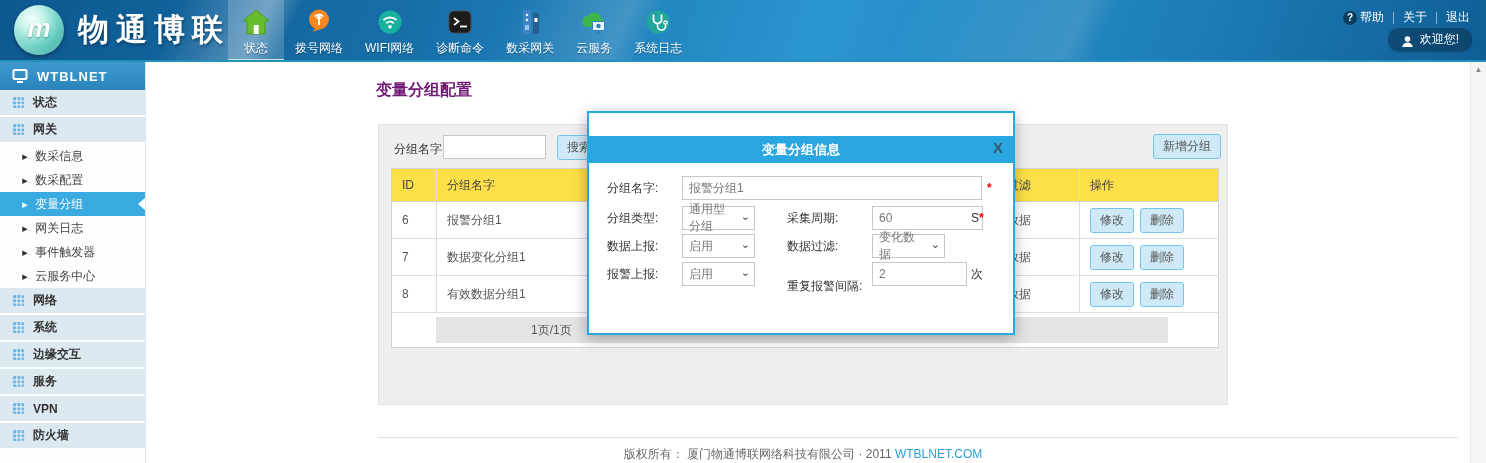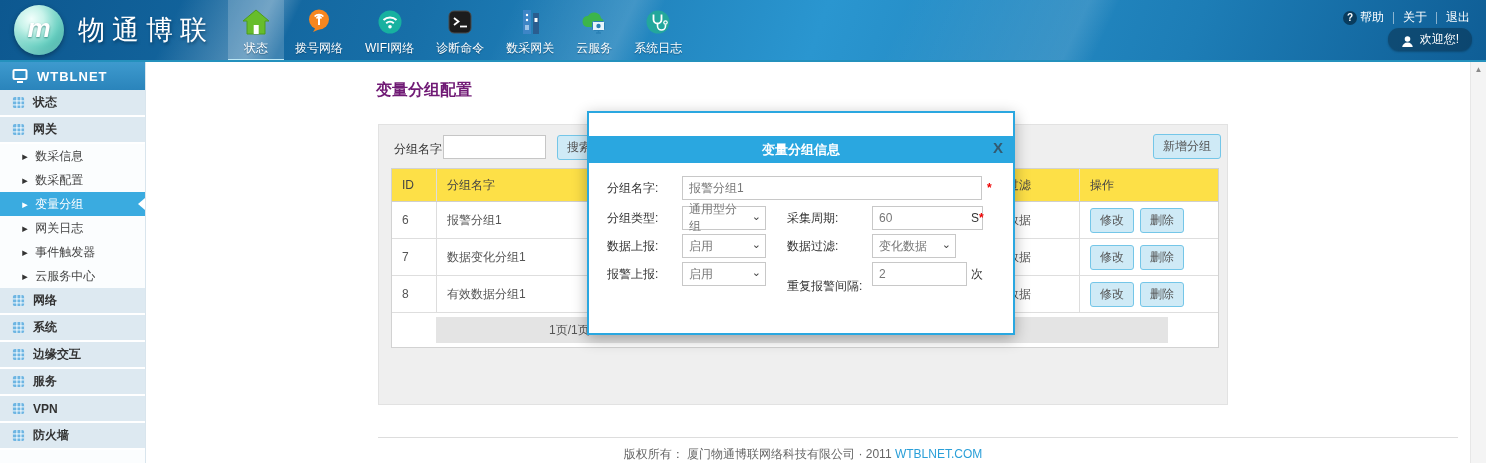--- a/index.html
+++ b/index.html
@@ -13,21 +13,21 @@
   .header::after { content:''; position:absolute; inset:0; pointer-events:none;
     background: linear-gradient(115deg, transparent 12%, rgba(255,255,255,.28) 18%, transparent 20%,
       transparent 34%, rgba(255,255,255,.15) 42%, transparent 44%,
       transparent 60%, rgba(255,255,255,.12) 72%, transparent 74%); }
   .logo { position:absolute; left:14px; top:5px; display:flex; align-items:center; gap:14px; z-index:2; }
   .logo-sphere { width:50px; height:50px; border-radius:50%;
     background: radial-gradient(circle at 35% 28%, #f2fffc 0%, #c8f3ea 25%, #6fd2c4 55%, #2aa89c 80%, #17847d 100%);
     box-shadow: 0 2px 5px rgba(0,0,0,.35), inset 0 -4px 8px rgba(255,255,255,.3);
     display:flex; align-items:center; justify-content:center; }
   .logo-m { font-style:italic; font-weight:bold; font-size:26px; color:#fff; text-shadow:0 1px 2px rgba(0,90,80,.6); transform:translateY(-2px); }
-  .brand-text { color:#fff; font-size:27px; font-weight:normal; letter-spacing:7px; text-shadow:1px 2px 3px rgba(0,40,70,.55); }
+  .brand-text { color:#fff; font-size:31px; font-weight:bold; letter-spacing:7px; text-shadow:1px 2px 3px rgba(0,40,70,.55); }
 
   .nav { position:absolute; left:228px; top:0; height:62px; display:flex; z-index:2; }
   .nav-item { min-width:56px; padding:0 11px; display:flex; flex-direction:column; align-items:center; justify-content:flex-end; gap:3px; padding-bottom:5px; cursor:pointer; position:relative; }
   .nav-item .nav-label { color:#fff; font-size:12px; text-shadow:0 1px 1px rgba(0,40,70,.5); white-space:nowrap; }
   .nav-item.active { background:rgba(255,255,255,.18); }
   .nav-item.active::after { content:''; position:absolute; left:0; right:0; bottom:0; height:3px; background:#bfe9f6; }
   .nav-icon { width:30px; height:30px; display:block; }
 
   .top-links { position:absolute; right:16px; top:9px; display:flex; align-items:center; gap:9px; z-index:2; color:#fff; font-size:12px; }
   .top-links .sep { width:1px; height:12px; background:rgba(255,255,255,.5); }
@@ -69,34 +69,34 @@
   .tbody .tcell { height:36px; }
   .tcell:last-child { border-right:none; }
   .c-id { width:45px; }
   .c-name { width:180px; }
   .c-spacer { width:356px; }
   .c-filter { width:107px; }
   .c-actions { width:138px; gap:6px; }
 
   .pagination-row { position:relative; height:34px; background:#fff; }
   .pagination-bar { position:absolute; left:44px; right:50px; top:4px; bottom:4px; background:#e4e4e4; }
-  .pagination-text { position:absolute; left:113px; top:50%; transform:translateY(-50%); color:#555; }
+  .pagination-text { position:absolute; left:95px; top:50%; transform:translateY(-50%); color:#555; }
 
   .footer-rule { position:absolute; left:378px; top:437px; width:1080px; border-top:1px solid #ddd; }
   .footer { position:absolute; left:378px; top:446px; width:850px; text-align:center; color:#666; font-size:12px; }
   .footer .flink { color:#2a9fd8; text-decoration:none; cursor:pointer; }
 
   
   .modal { position:absolute; left:587px; top:111px; width:428px; height:224px; background:#fff; border:2px solid #2aa7e0; box-shadow:0 4px 14px rgba(0,0,0,.3); z-index:50; }
   .modal-head { position:relative; height:27px; background:#2aa7e0; color:#fff; font-weight:bold; font-size:13px; display:flex; align-items:center; justify-content:center;margin-top:23px; }
   .modal-close { position:absolute; right:10px; top:3px; color:#335a70; font-weight:bold; font-size:15px; cursor:pointer; }
   .modal-body { position:relative; height:167px; background:#fff; }
   .mlabel { position:absolute; color:#333; line-height:24px; }
   .minput { position:absolute; height:24px; border:1px solid #c8c8c8; background:#fff; padding:0 6px; font-size:12px; color:#777; font-family:inherit; }
-  .mselect { position:absolute; height:24px; width:84px; border:1px solid #c8c8c8; background:#fff; padding:0 18px 0 6px; font-size:12px; color:#777; display:flex; align-items:center; cursor:pointer; }
+  .mselect { position:absolute; height:24px; width:73px; border:1px solid #c8c8c8; background:#fff; padding:0 18px 0 6px; font-size:12px; color:#777; display:flex; align-items:center; cursor:pointer; }
   .mselect .chev { position:absolute; right:4px; top:3px; color:#444; font-size:11px; }
   .req { color:#e00; font-weight:bold; }
   .suffix { position:absolute; line-height:24px; color:#333; }
   .modal-foot { height:30px; background:#e6e6e6; border-top:1px solid #d0d0d0; display:flex; align-items:center; justify-content:center; }
   .submit-btn { background:#1878ae; color:#fff; border:1px solid #0f699c; border-radius:2px; font-weight:bold; font-size:12px; padding:3px 13px; cursor:pointer; font-family:inherit; }
 </style>
 </head>
 <body>
 
 <div id="app">

